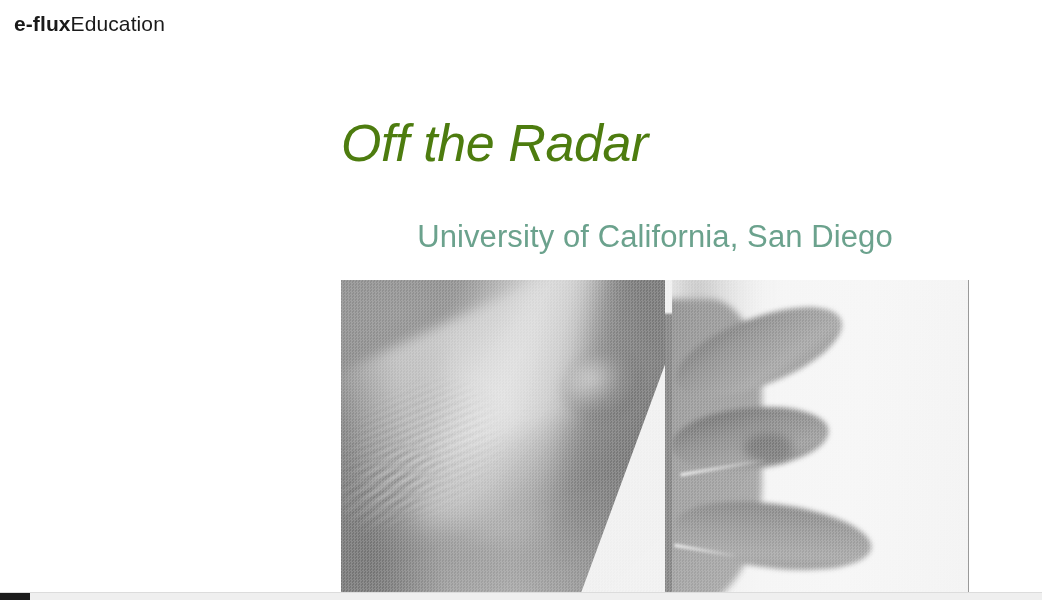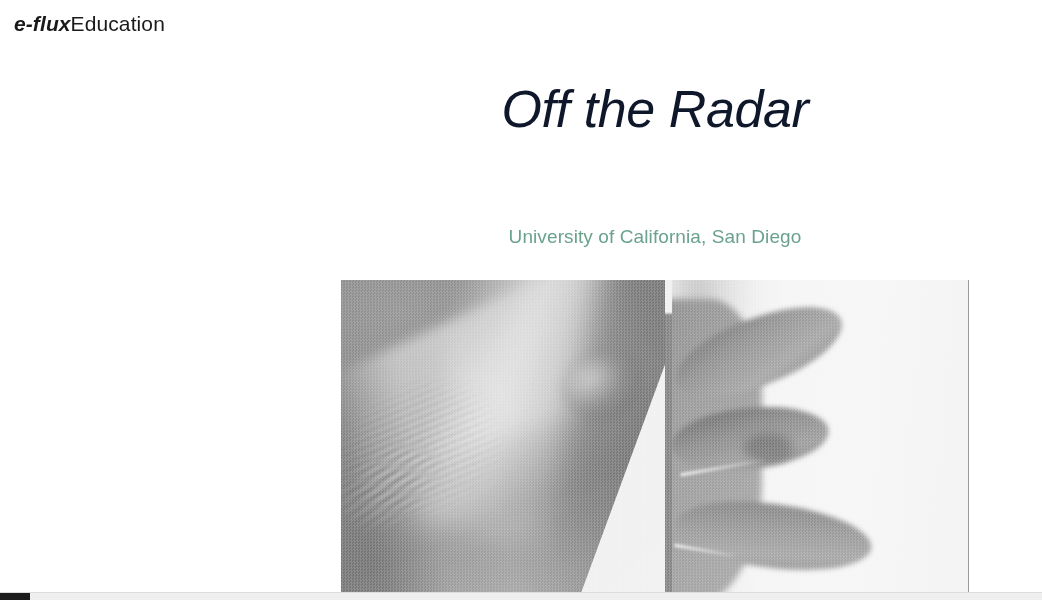--- a/index.html
+++ b/index.html
@@ -20,52 +20,52 @@
   
   .masthead {
     position:absolute;
     left:14px; top:10px;
     font-size:21px;
     line-height:28px;
     color:#1a1a1a;
     letter-spacing:0.1px;
     white-space:nowrap;
   }
-  .masthead .brand { font-weight:700;font-style:italic; }
+  .masthead .brand { font-weight:700; }
   .masthead .section { font-weight:400; }
 
   
   .article {
     position:absolute;
     left:341px; top:0;
     width:628px;
     height:600px;
   }
 
   .article-title {
     position:absolute;
-    left:0; top:78px;
+    left:0; top:112px;
     width:628px;
-    text-align:center;
+    text-align:left;
     font-style:italic;
     font-weight:400;
     font-size:52px;
     line-height:62px;
-    color:#0f172a;
+    color:#4d7c0f;
     letter-spacing:-0.4px;
     white-space:nowrap;
   }
 
   .article-subtitle {
     position:absolute;
     left:0; top:220px;
     width:628px;
     text-align:center;
     font-weight:400;
-    font-size:19px;
+    font-size:31px;
     line-height:34px;
     color:#6ba28d;
     letter-spacing:0.1px;
     white-space:nowrap;
   }
 
   
   .hero {
     position:absolute;
     left:0; top:280px;

